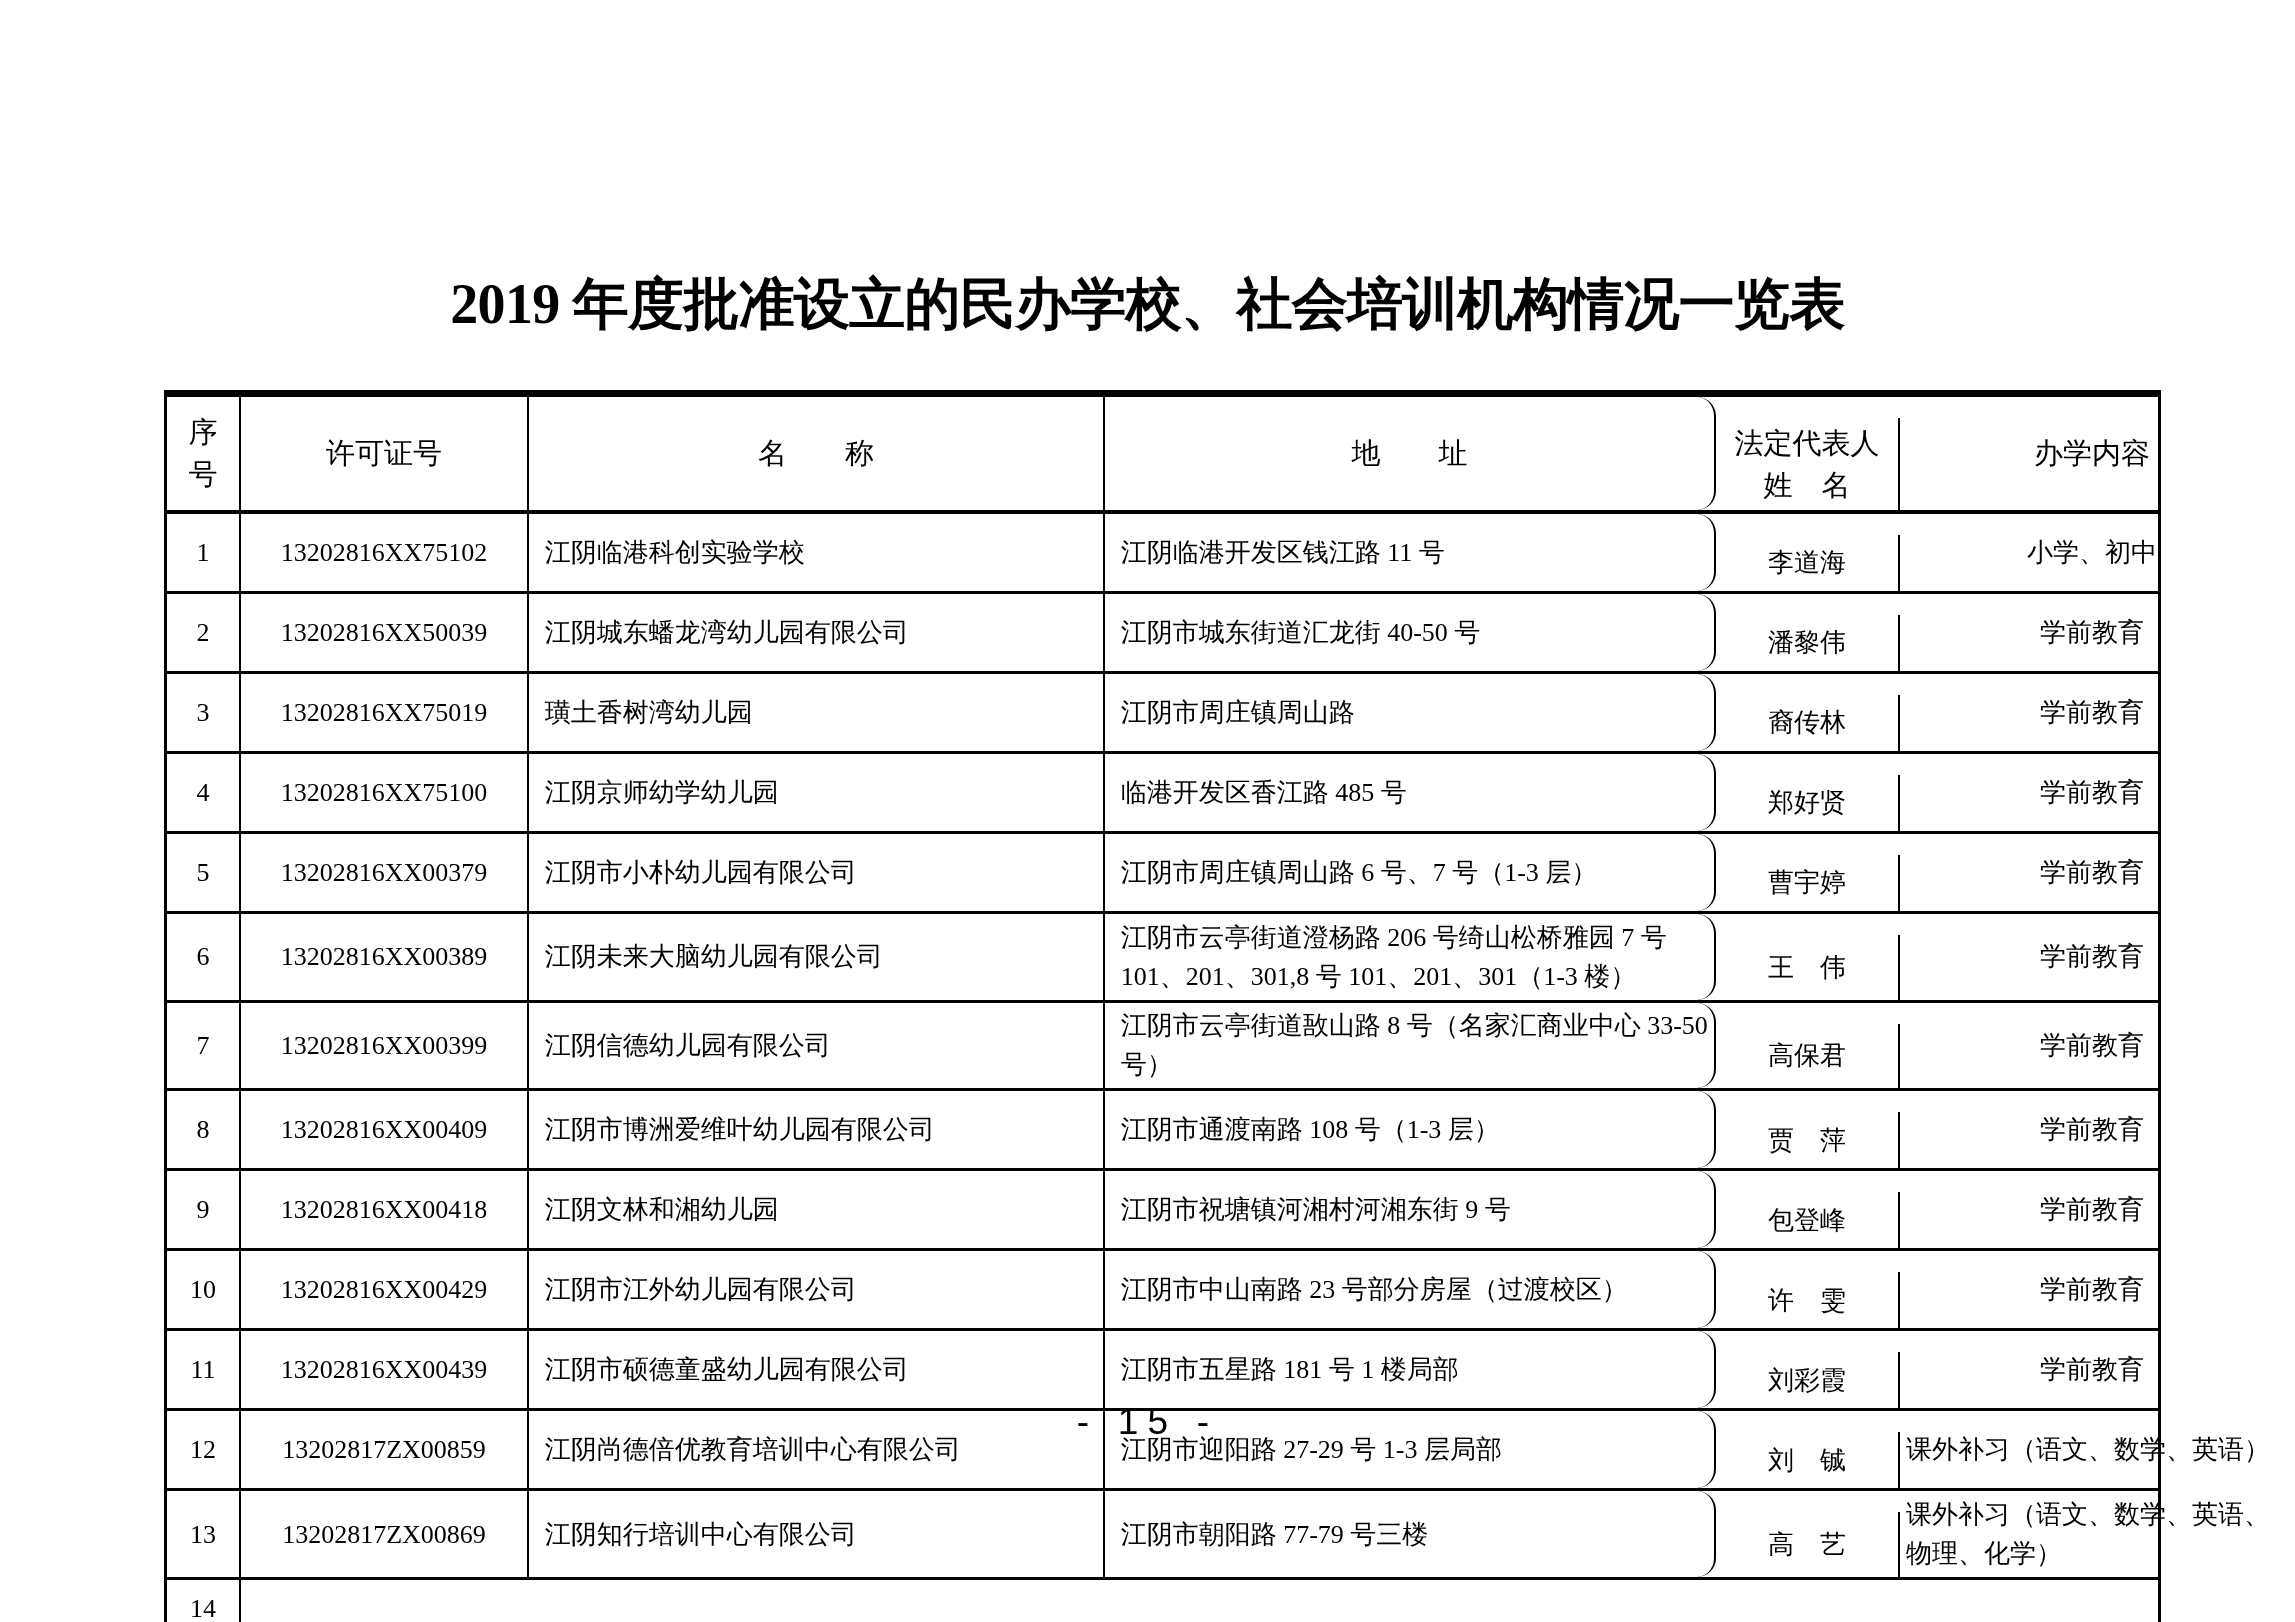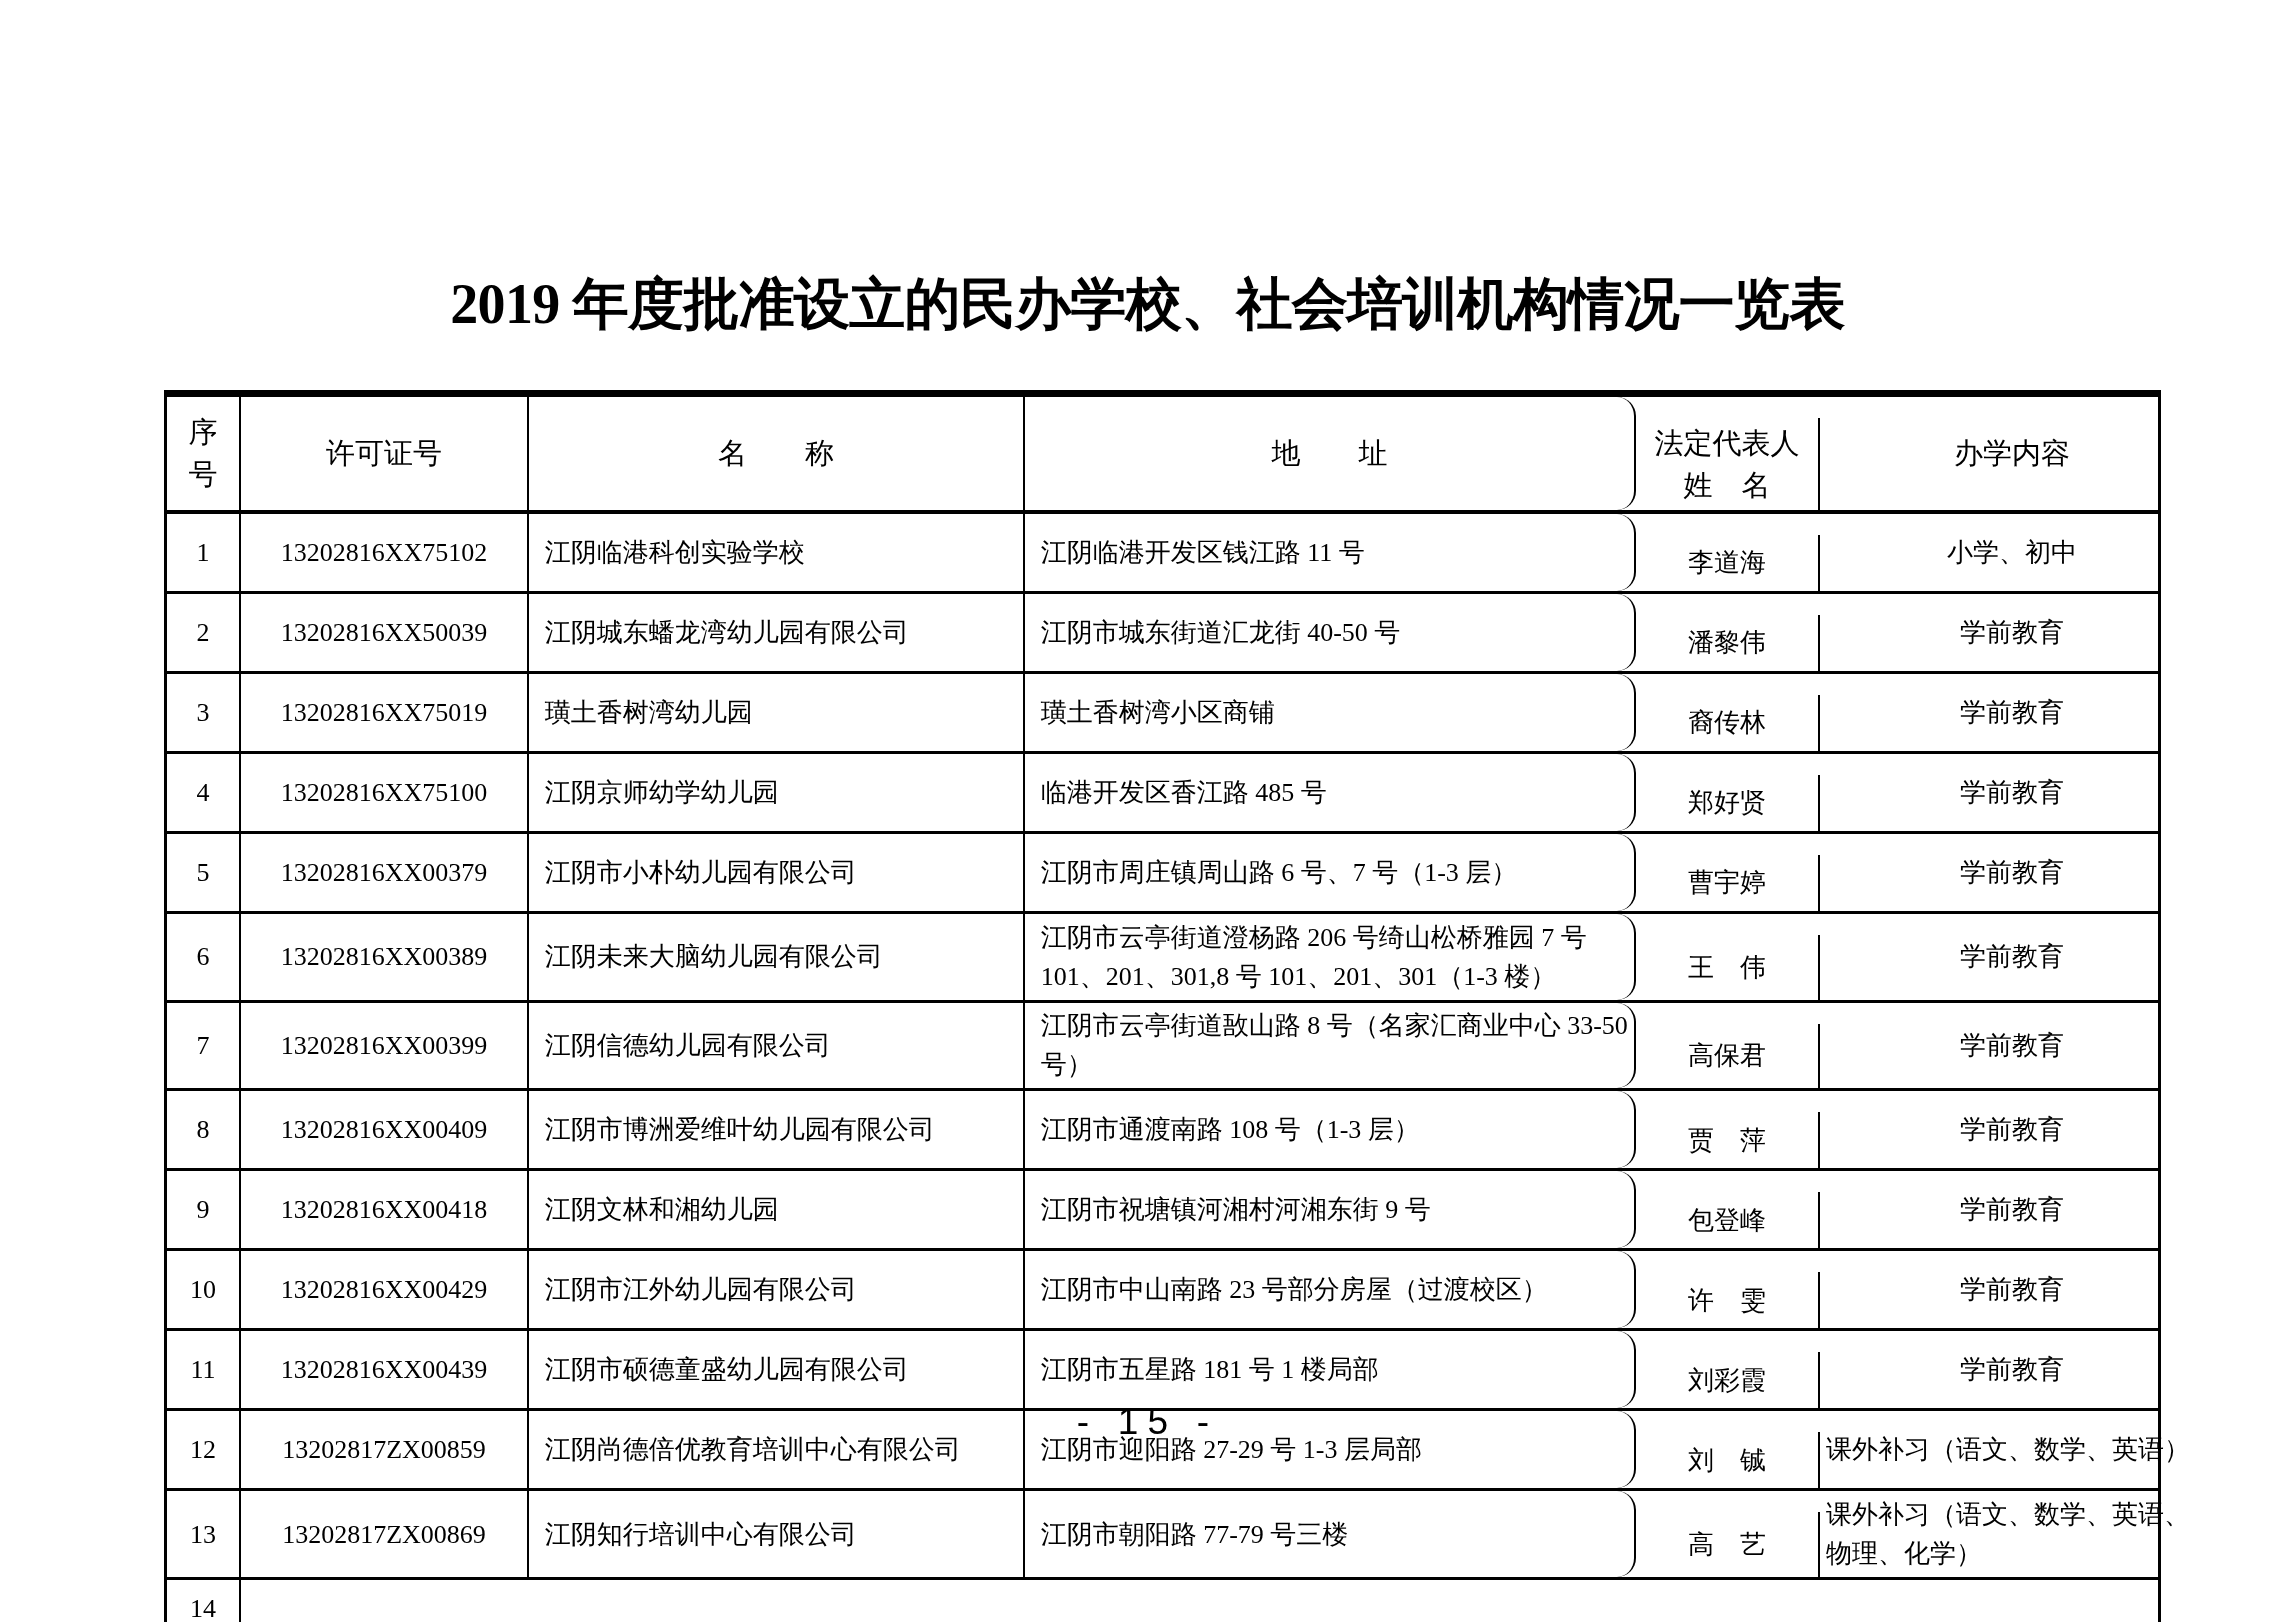--- a/index.html
+++ b/index.html
@@ -45,21 +45,21 @@
     min-height: 56px;
     padding: 3.9px 6.5px;
     font-size: 26px;
     line-height: 39px;
     text-align: center;
   }
   .cell:last-child { border-right: none; }
 
   .c1 { width: 74px; flex: none; }
   .c2 { width: 288px; flex: none; }
-  .c3 { width: 496px; flex: none; }
+  .c3 { width: 576px; flex: none; }
   .c4 { width: 611px; flex: none; border-radius: 19px; }
   .c5 { width: 184px; flex: none; margin-top: 21px; }
   .c6 { width: 384px; flex: none; }
 
   .cell.al { align-items: flex-start; text-align: left; padding-left: 15.7px; padding-right: 5px; }
   .cell.left { align-items: flex-start; text-align: left; padding-left: 6px; padding-right: 6.5px; }
   .cell.clip { white-space: nowrap; overflow: hidden; display: block; line-height: 52px; }
 
   .header-row .cell {
     min-height: 82px;
@@ -124,21 +124,21 @@
     <div class="cell c3 al">江阴城东蟠龙湾幼儿园有限公司</div>
     <div class="cell c4 al">江阴市城东街道汇龙街 40-50 号</div>
     <div class="cell c5">潘黎伟</div>
     <div class="cell c6">学前教育</div>
   </div>
 
   <div class="trow">
     <div class="cell c1">3</div>
     <div class="cell c2">13202816XX75019</div>
     <div class="cell c3 al">璜土香树湾幼儿园</div>
-    <div class="cell c4 al">璜土香树湾小区商铺</div>
+    <div class="cell c4 al">江阴市周庄镇周山路</div>
     <div class="cell c5">裔传林</div>
     <div class="cell c6">学前教育</div>
   </div>
 
   <div class="trow">
     <div class="cell c1">4</div>
     <div class="cell c2">13202816XX75100</div>
     <div class="cell c3 al">江阴京师幼学幼儿园</div>
     <div class="cell c4 al">临港开发区香江路 485 号</div>
     <div class="cell c5">郑好贤</div>

